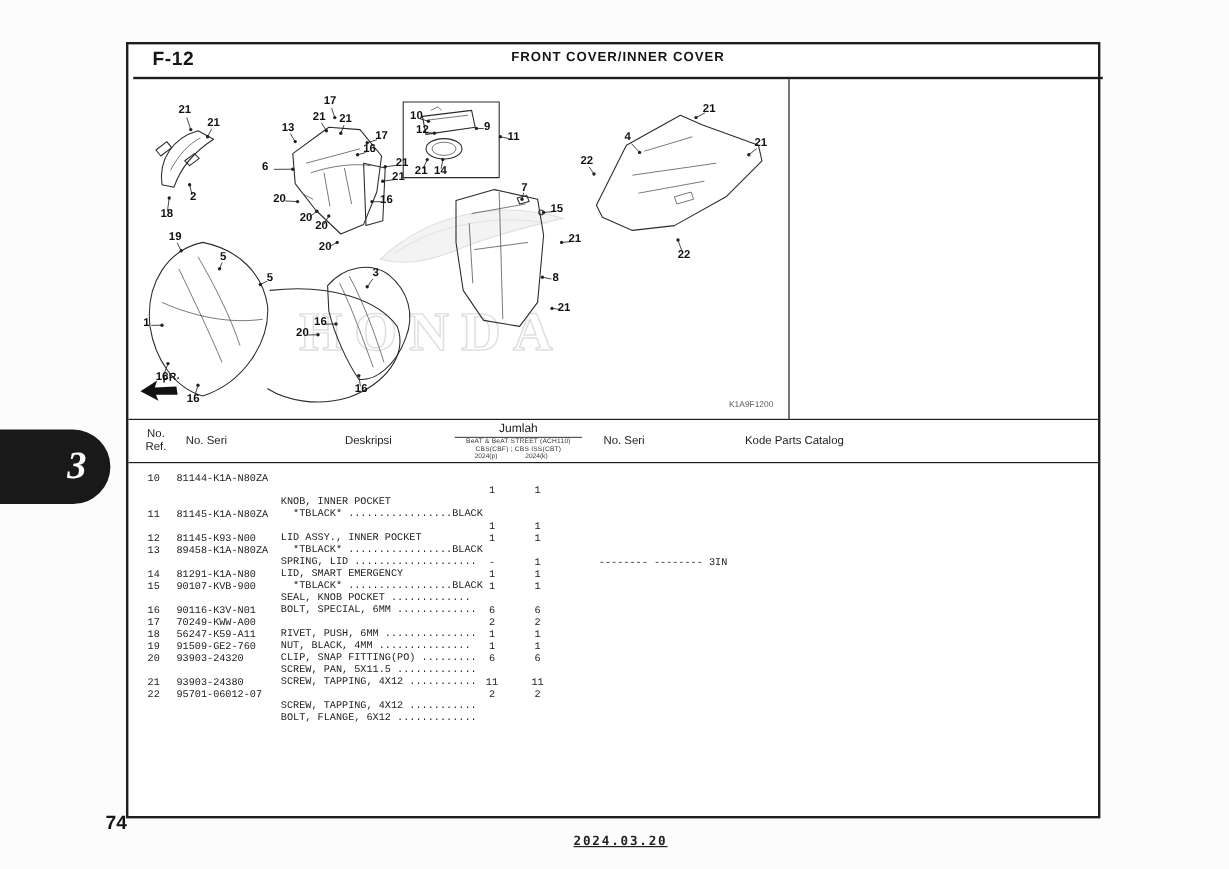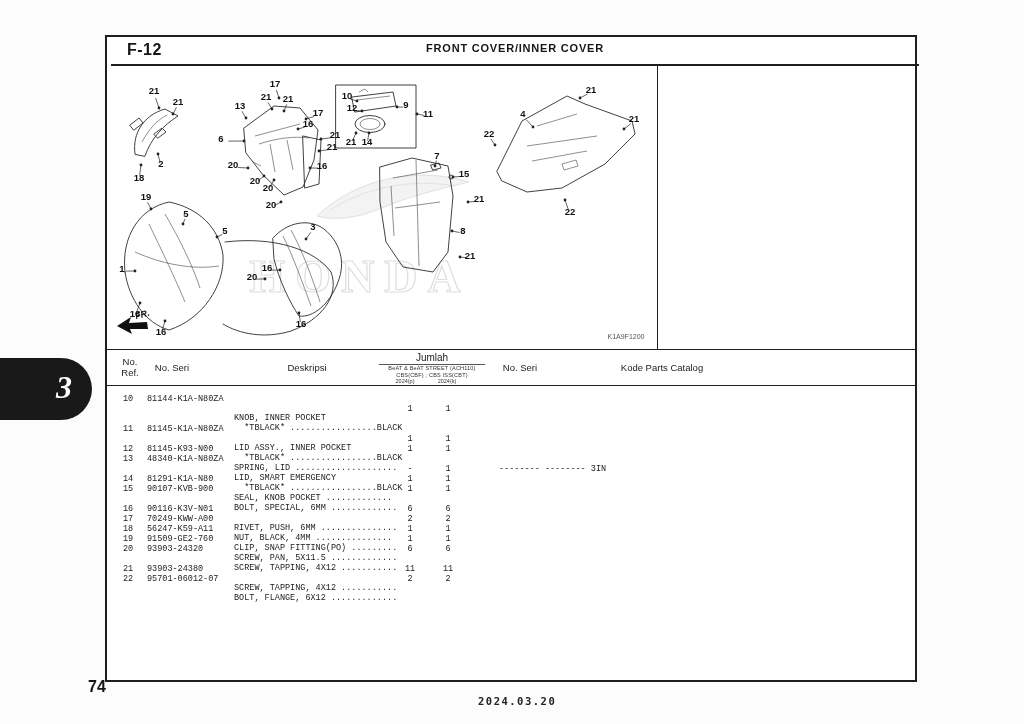--- a/index.html
+++ b/index.html
@@ -75,21 +75,21 @@
     background:#191919;border-radius:0 31px 31px 0;
   }
   .chapter-tab .num{
     position:absolute;right:20px;top:11px;color:#fff;font-size:32px;
     font-weight:bold;font-style:italic;font-family:"Liberation Serif",serif;
   }
   
   .page-num{position:absolute;left:88px;top:678px;font-size:16px;font-weight:bold;}
   .footer-date{
     position:absolute;left:478px;top:695px;font-size:10.5px;font-weight:bold;
-    font-family:"DejaVu Sans Mono",monospace;letter-spacing:1.5px;color:#222;
+    font-family:"DejaVu Sans Mono",monospace;letter-spacing:1.5px;color:#222;text-decoration:underline;
   }
 </style>
 </head>
 <body>
 
 <div class="chapter-tab">
   <span class="num">3</span>
 </div>
 
 <div class="frame">
@@ -355,21 +355,21 @@
       </div>
       <div class="tline">
         <span class="c-ref">12</span>
         <span class="c-part">81145-K93-N00</span>
         <span class="c-desc">SPRING, LID ....................</span>
         <span class="c-q1">1</span>
         <span class="c-q2">1</span>
       </div>
       <div class="tline">
         <span class="c-ref">13</span>
-        <span class="c-part">48340-K1A-N80ZA</span>
+        <span class="c-part">89458-K1A-N80ZA</span>
         <span class="c-desc">LID, SMART EMERGENCY</span>
       </div>
       <div class="tline">
         <span class="c-desc">  *TBLACK* .................BLACK</span>
         <span class="c-q1">-</span>
         <span class="c-q2">1</span>
         <span class="c-seri">-------- -------- 3IN</span>
       </div>
       <div class="tline">
         <span class="c-ref">14</span>

